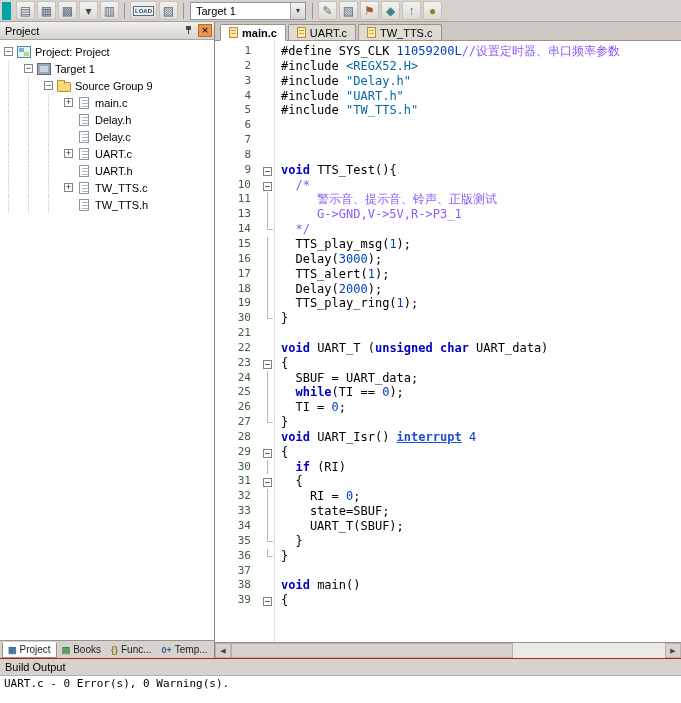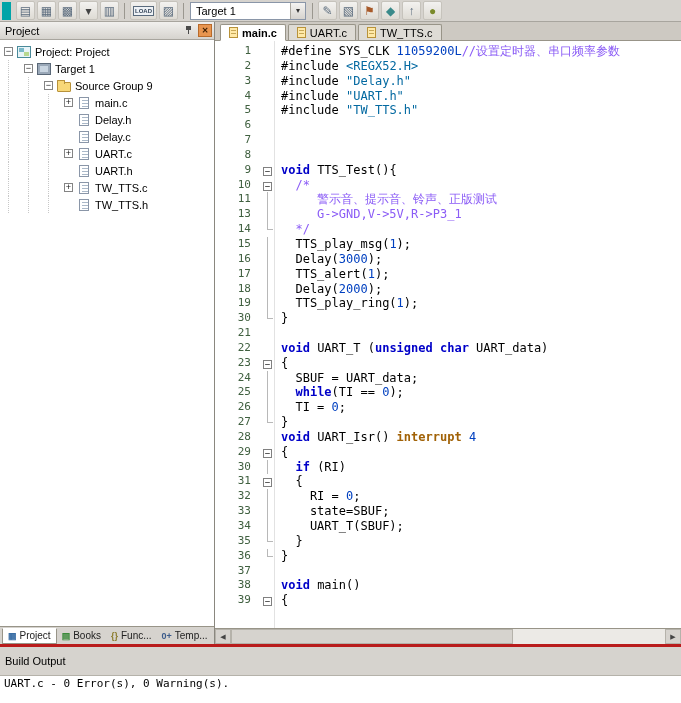--- a/index.html
+++ b/index.html
@@ -84,33 +84,33 @@
   .lnum{width:46px;flex:none;text-align:right;padding-right:10px;color:#406040;font-size:11px;}
   .fold{width:13px;flex:none;text-align:center;position:relative;z-index:1;}
   .fold.v{background:linear-gradient(#b8b8b8,#b8b8b8) 6px 0/1px 100% no-repeat;}
   .fold.e{background:linear-gradient(#b8b8b8,#b8b8b8) 6px 0/1px 8px no-repeat,
           linear-gradient(#b8b8b8,#b8b8b8) 6px 7px/6px 1px no-repeat;}
   .fbox{display:inline-block;width:9px;height:9px;border:1px solid #808080;background:#fff;
     font-size:9px;line-height:7px;text-align:center;color:#202020;margin-top:2px;}
   .ltext{white-space:pre;padding-left:7px;}
   .tk-p{color:#000;text-align:center;}
   .tk-k{color:#0000c8;font-weight:bold;}
-  .tk-k2{color:#a16207;font-weight:bold;}
+  .tk-k2{color:#1d4ed8;font-weight:bold;text-decoration:underline;}
   .tk-s{color:#0369a1;}
   .tk-n{color:#0040c0;}
   .tk-c{color:#8b5cf6;}
 
   .hscroll{height:16px;flex:none;background:#d6d3ce;border-top:1px solid #989488;display:flex;}
   .scroll-btn{width:16px;height:100%;flex:none;display:flex;align-items:center;justify-content:center;
     font-size:7px;color:#444;border:1px solid #b5b2aa;background:#d6d3ce;}
   .scroll-track{flex:1;background:#eceae6;position:relative;}
   .scroll-thumb{position:absolute;left:0;top:0;height:100%;width:65%;background:#d6d3ce;border:1px solid #b5b2aa;}
 
   
-  .bo-header{height:31px;flex:none;background:#d6d3ce;border-top:3px solid #b91c1c;
+  .bo-header{height:17px;flex:none;background:#d6d3ce;border-top:1px solid #b91c1c;
     display:flex;align-items:center;padding:0 5px;font-size:11px;}
   .bo-body{height:28px;flex:none;background:#fff;border-top:1px solid #b5b2aa;
     font-family:"DejaVu Sans Mono",monospace;font-size:11px;line-height:12px;padding:2px 4px;overflow:hidden;}
 </style>
 </head>
 <body>
 
 <div class="app">
 
   <div class="toolbar">

